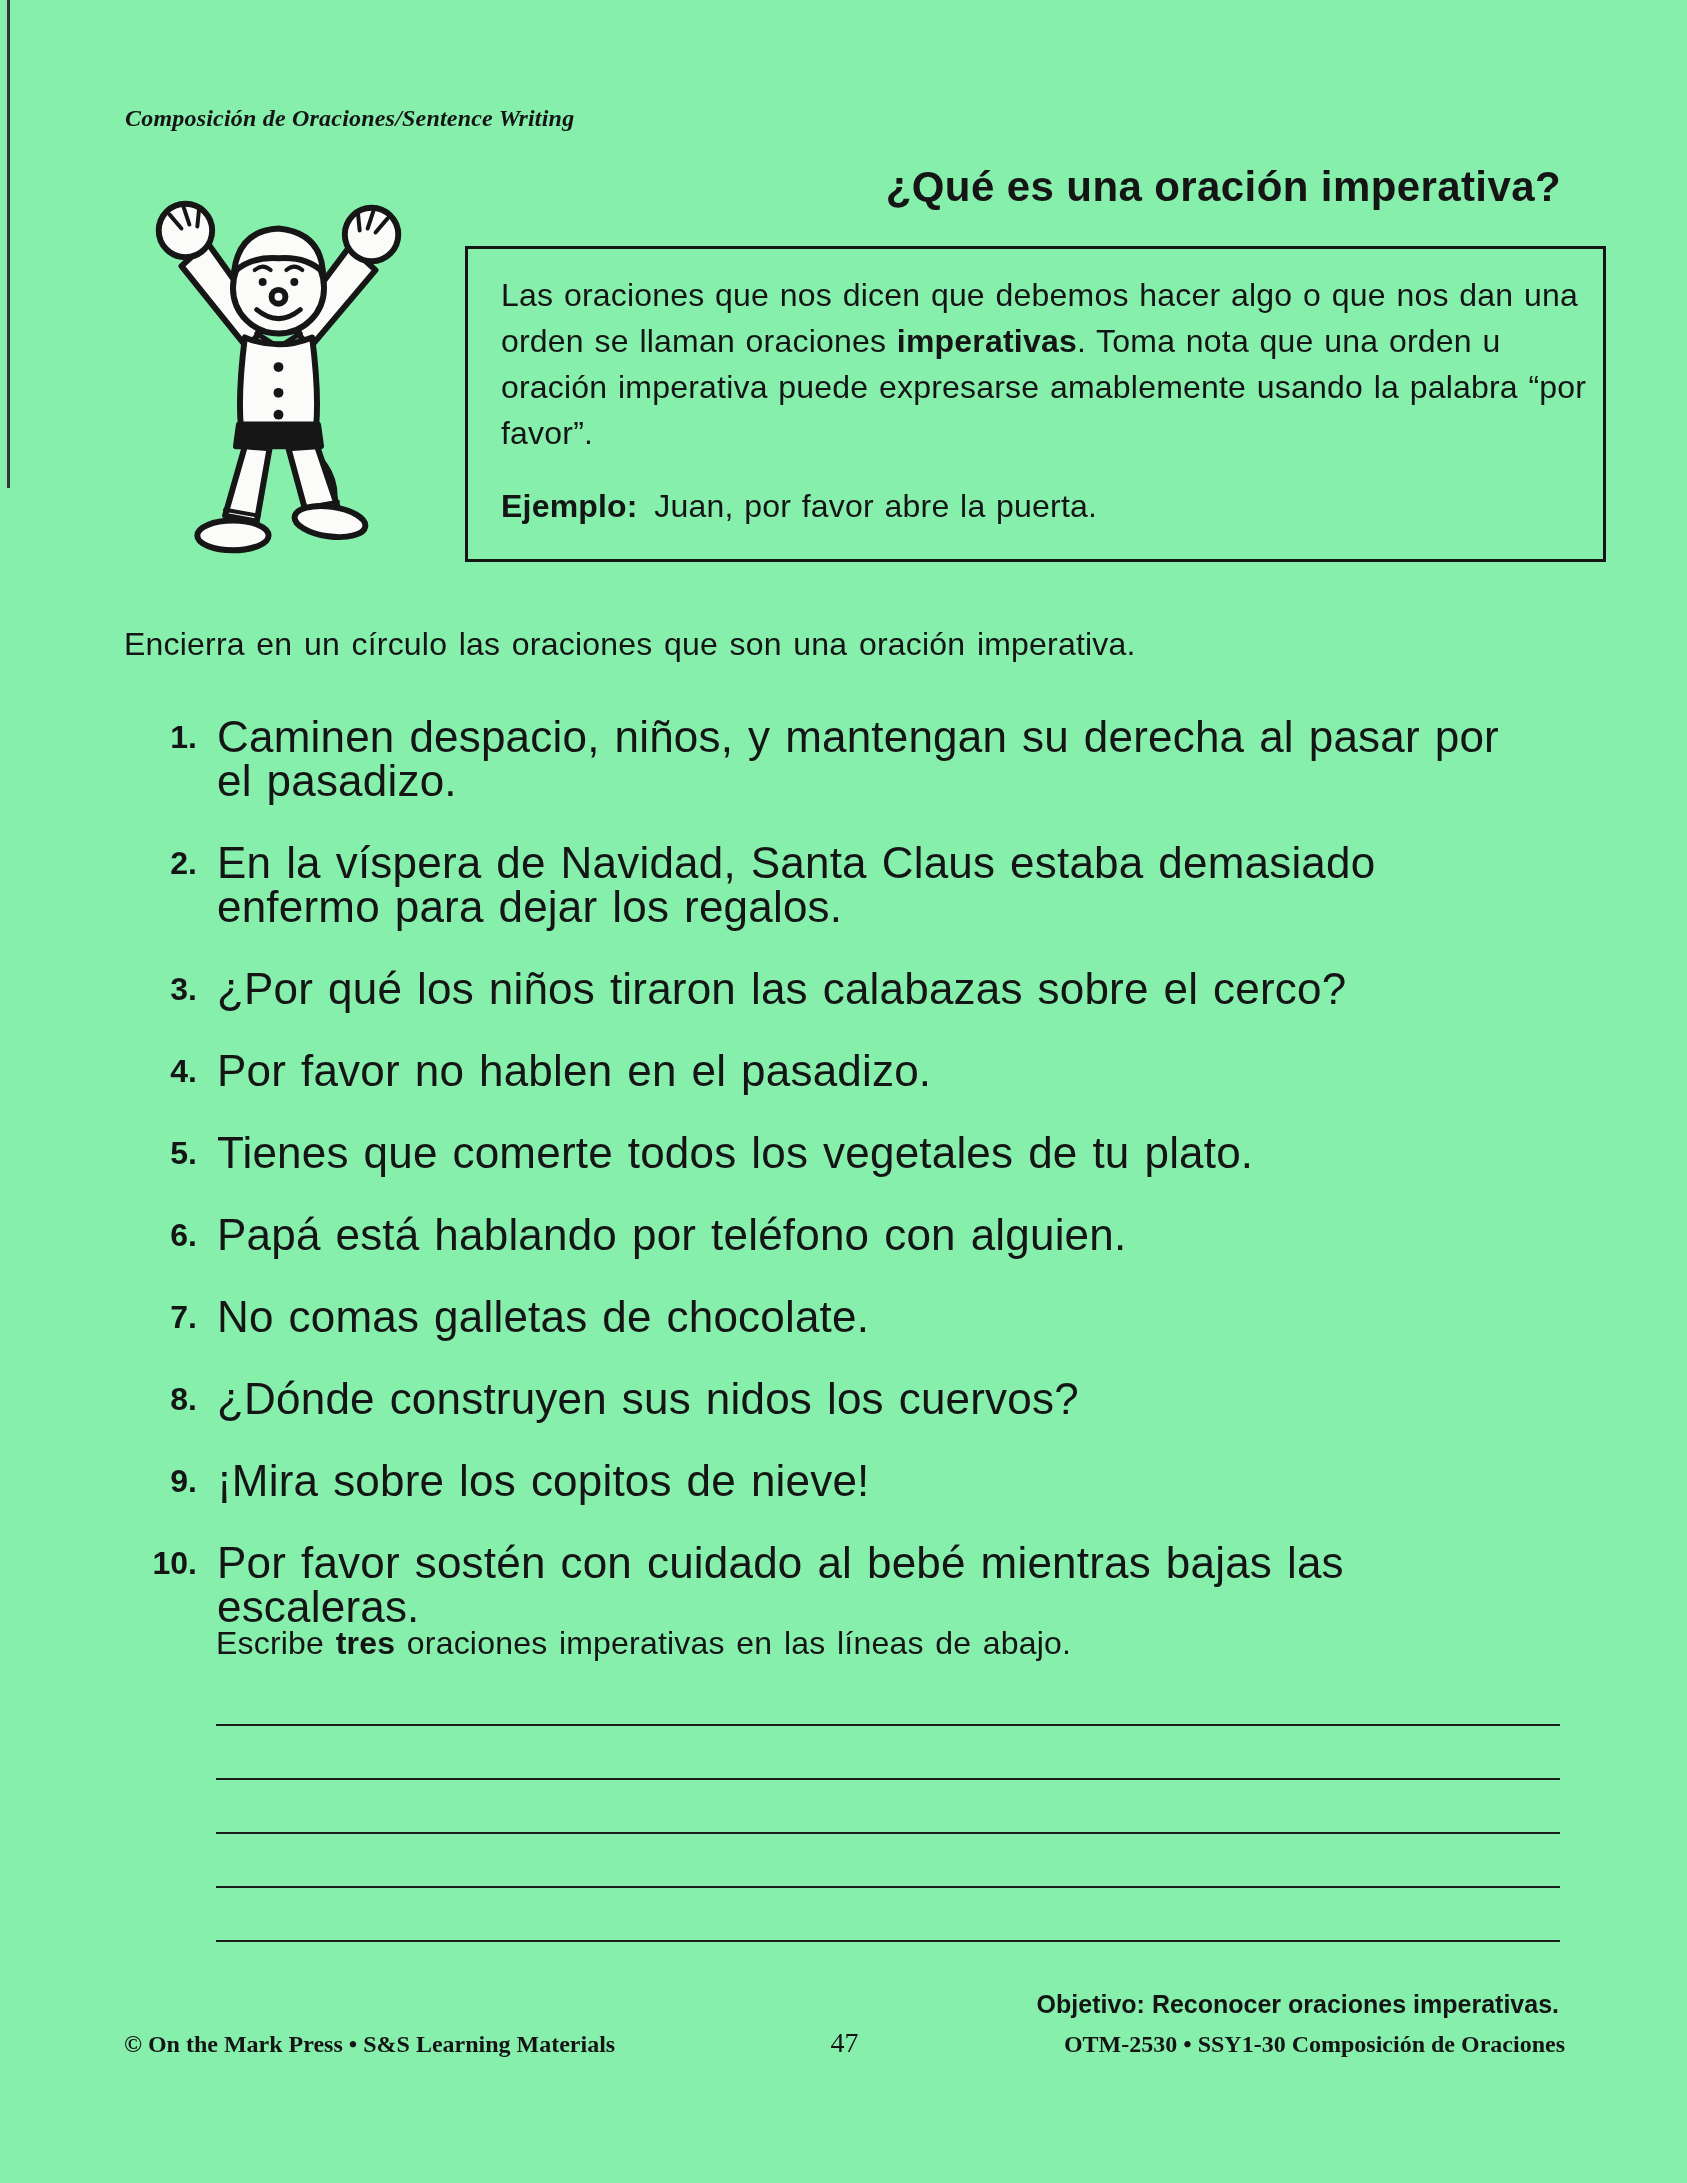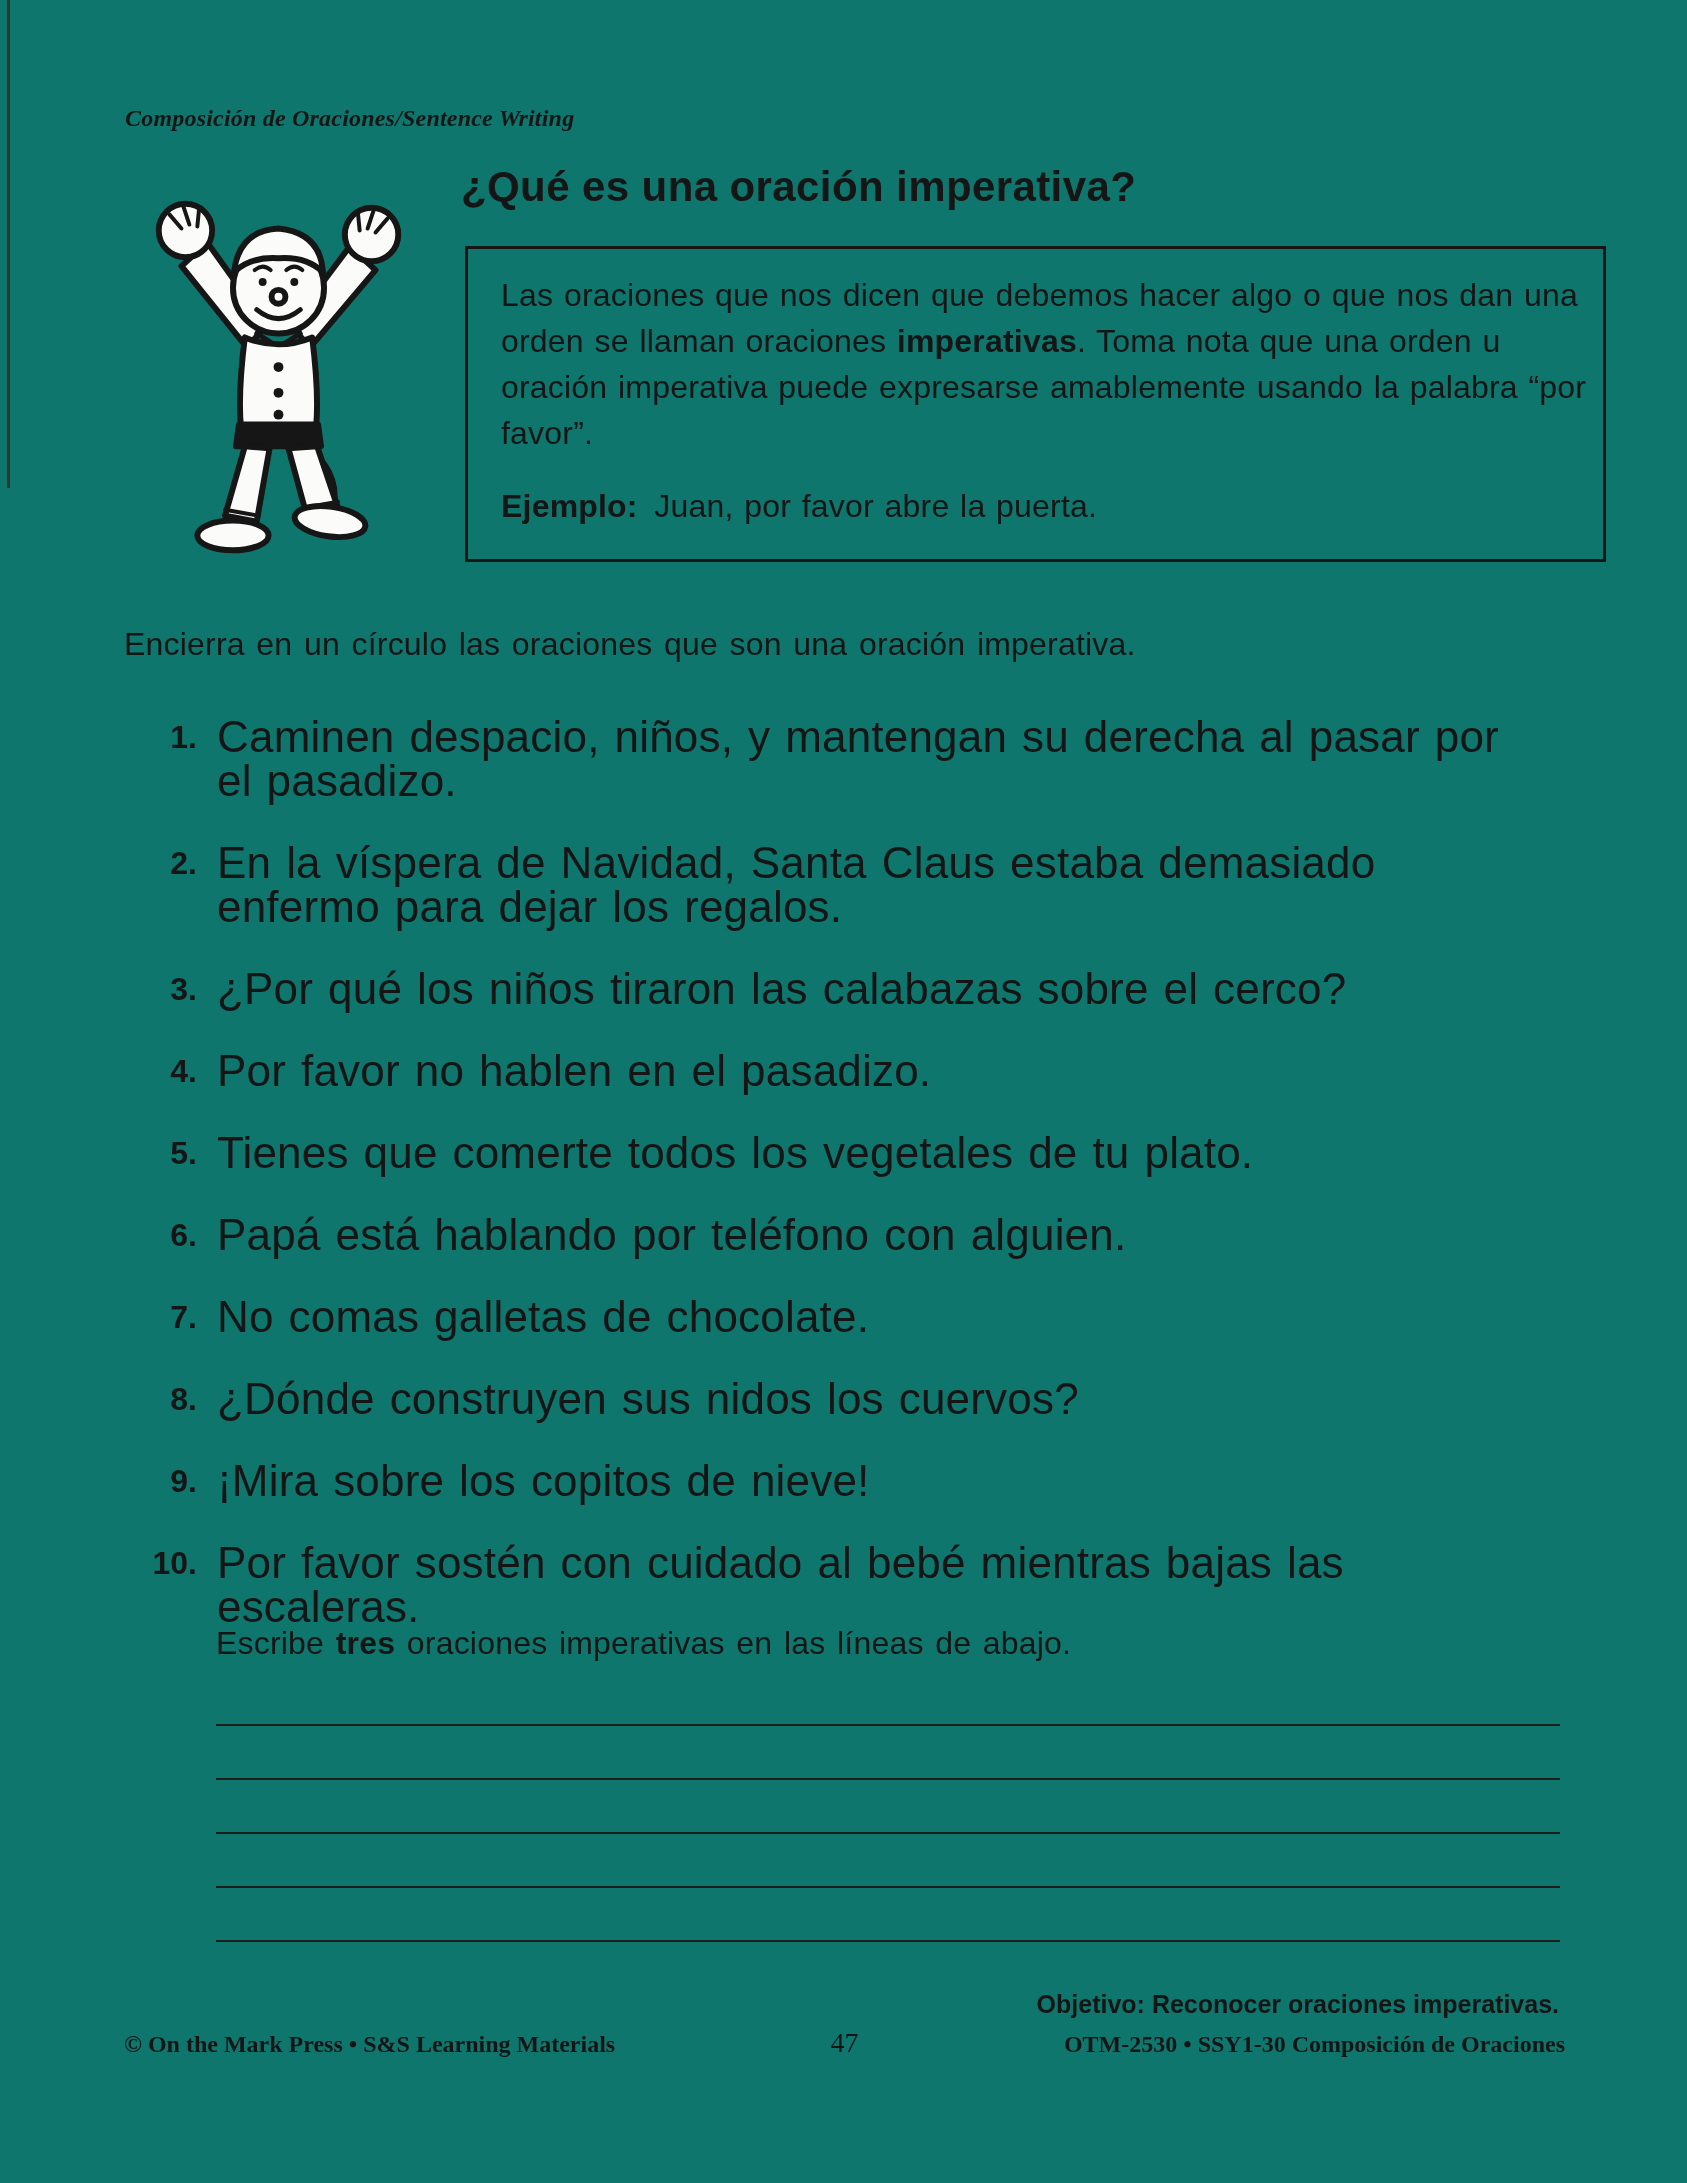--- a/index.html
+++ b/index.html
@@ -6,42 +6,42 @@
   html, body { width: 1687px; height: 2183px; }
   body {
     background: #fbfbf9;
     font-family: "Liberation Sans", "DejaVu Sans", sans-serif;
     color: #151515;
   }
   .page {
     position: relative;
     width: 1687px;
     height: 2183px;
-    background: #0f766e;
+    background: #86efac;
     overflow: hidden;
   }
   .scan-artifact {
     position: absolute;
     left: 7.4px; top: 0;
     width: 2.5px; height: 488px;
     background: #333;
   }
   .doc-header {
     position: absolute;
     top: 105px; left: 125px;
     font-family: "Liberation Serif", "DejaVu Serif", serif;
     font-weight: bold;
     font-style: italic;
     font-size: 24px;
     letter-spacing: 0.2px;
   }
   .title {
     position: absolute;
     top: 163px; left: 461px; width: 1100px;
-    text-align: left;
+    text-align: right;
     font-size: 42px;
     font-weight: bold;
     letter-spacing: 0.4px;
   }
   .clipart {
     position: absolute;
     left: 130px; top: 171px;
     width: 297px; height: 416px;
   }
   .clipart svg { width: 100%; height: 100%; }

